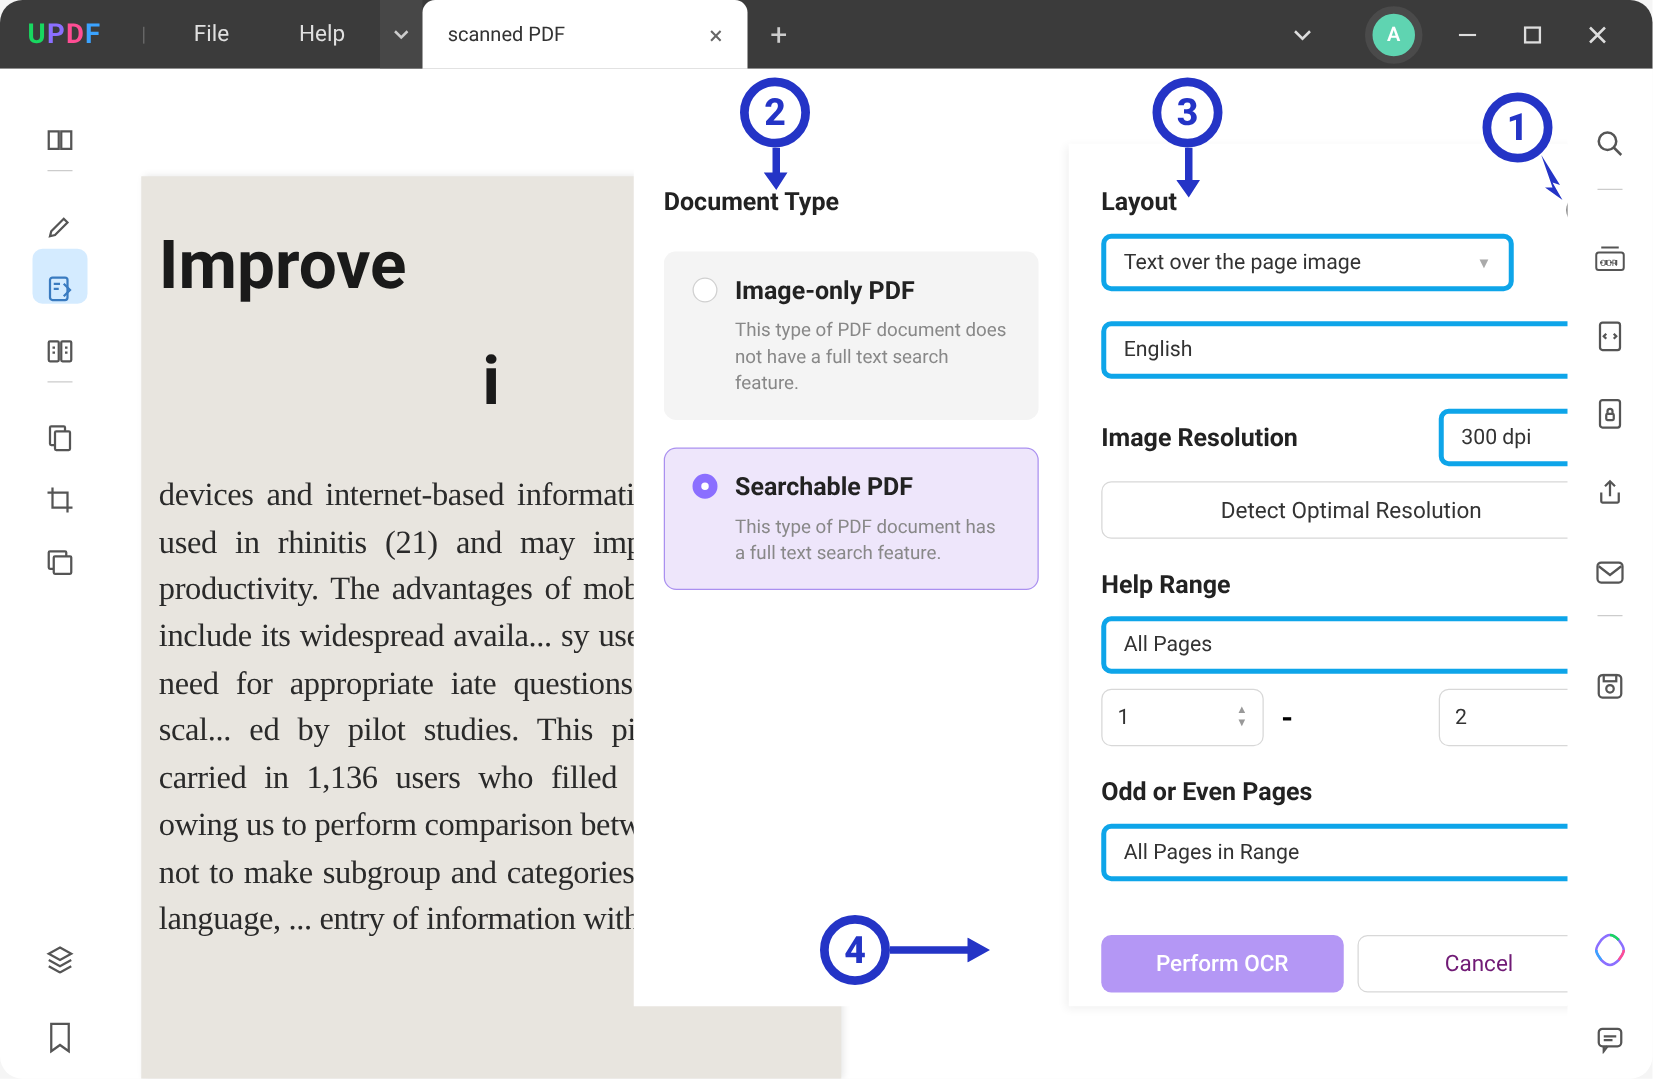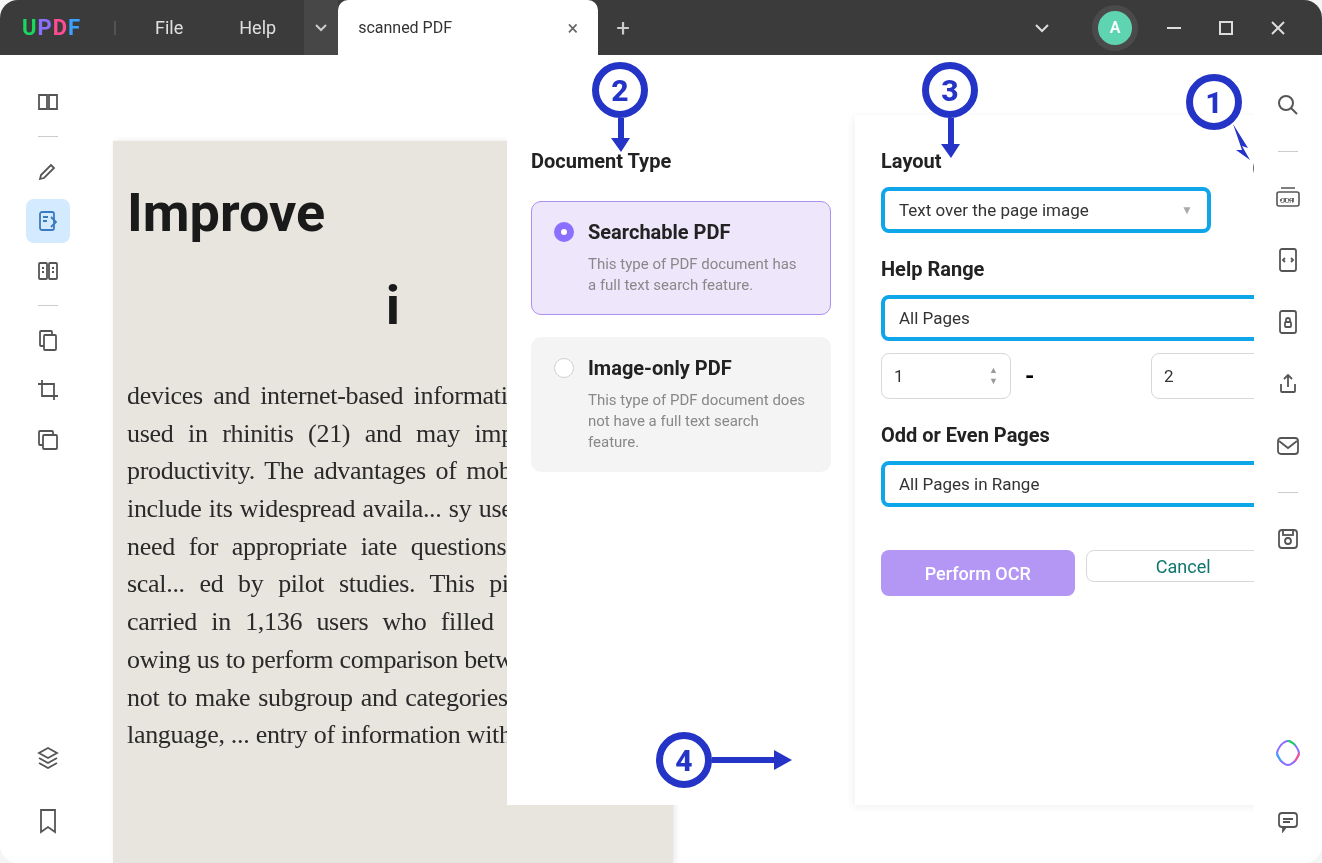--- a/index.html
+++ b/index.html
@@ -15,21 +15,21 @@
 .tab-close { margin-left: auto; color: #666; cursor: pointer; font-size: 20px; }
 .add-tab { margin-left: 18px; color: #ccc; font-size: 24px; cursor: pointer; }
 .title-right { margin-left: auto; display: flex; align-items: center; gap: 4px; padding-right: 20px; }
 .win-btn { width: 48px; height: 48px; display: flex; align-items: center; justify-content: center; color: #ddd; cursor: pointer; }
 .avatar { width: 34px; height: 34px; border-radius: 50%; background: #5fd4b1; color: #fff; display: flex; align-items: center; justify-content: center; font-weight: 600; margin: 0 8px; border: 6px solid #4a4a4a; box-sizing: content-box; }
 .chevron-down { margin-right: 14px; }
 
 .workspace { position: absolute; top: 55px; bottom: 0; left: 0; right: 0; background: #fff; border-radius: 0 0 18px 18px; display: flex; }
 
 .left-rail { width: 95px; display: flex; flex-direction: column; align-items: center; padding-top: 25px; gap: 6px; position: relative; }
-.rail-btn { width: 44px; height: 44px; display: flex; align-items: center; justify-content: center; border-radius: 8px; cursor: pointer; color: #555; }
+.rail-btn { width: 44px; height: 44px; display: flex; align-items: flex-end; justify-content: center; border-radius: 8px; cursor: pointer; color: #555; }
 .rail-btn.active { background: #d4ebff; }
 .rail-sep { width: 20px; border-top: 1px solid #ccc; margin: 6px 0; }
 .rail-bottom { margin-top: auto; padding-bottom: 20px; display: flex; flex-direction: column; gap: 20px; align-items: center; }
 
 .doc-area { flex: 1; position: relative; overflow: hidden; }
 .doc-page { position: absolute; left: 18px; top: 86px; width: 560px; bottom: 0; background: #e8e5df; padding: 40px 14px 15px 14px; box-shadow: 2px 0 6px rgba(0,0,0,.1); }
 .doc-heading { font-size: 54px; font-weight: 700; color: #1a1a1a; margin-bottom: 30px; }
 .doc-sub { font-size: 54px; font-weight: 700; color: #1a1a1a; text-align: center; margin-bottom: 40px; }
 .doc-body { font-size: 26px; line-height: 1.45; color: #2a2a2a; text-align: justify; font-family: Georgia, serif; letter-spacing: -0.3px; }
 
@@ -52,21 +52,21 @@
 .icon-btn { width: 30px; height: 30px; display: flex; align-items: center; justify-content: center; color: #666; cursor: pointer; }
 .help-circle { width: 26px; height: 26px; border: 2px solid #666; border-radius: 50%; display: flex; align-items: center; justify-content: center; font-size: 15px; font-weight: 600; }
 .field-group { margin-bottom: 24px; }
 .detect-btn { width: 100%; height: 46px; border: 1px solid #d8d8d8; border-radius: 8px; background: #fff; font-size: 18px; color: #333; cursor: pointer; }
 .range-row { display: flex; align-items: center; gap: 14px; margin-top: 12px; }
 .num-input { width: 130px; height: 46px; border: 1px solid #d8d8d8; border-radius: 8px; padding: 0 12px; display: flex; align-items: center; justify-content: space-between; font-size: 17px; color: #333; }
 .spinners { display: flex; flex-direction: column; font-size: 9px; color: #999; line-height: 1; gap: 2px; }
 .dash { font-size: 24px; font-weight: 700; }
 .action-row { display: flex; gap: 11px; margin-top: 43px; }
 .btn-primary { flex: 1; height: 46px; background: #b497f5; color: #fff; border: none; border-radius: 8px; font-size: 18px; font-weight: 500; cursor: pointer; }
-.btn-secondary { flex: 1; height: 32px; background: #fff; color: #0f766e; border: 1px solid #d8d8d8; border-radius: 8px; font-size: 18px; cursor: pointer; }
+.btn-secondary { flex: 1; height: 46px; background: #fff; color: #701a75; border: 1px solid #d8d8d8; border-radius: 8px; font-size: 18px; cursor: pointer; }
 
 .right-rail { width: 68px; display: flex; flex-direction: column; align-items: center; padding-top: 28px; gap: 18px; }
 .right-rail .rail-btn { color: #555; }
 .right-bottom { margin-top: auto; padding-bottom: 20px; display: flex; flex-direction: column; gap: 24px; align-items: center; }
 .ai-icon { width: 30px; height: 30px; }
 
 .annot-circle { position: absolute; width: 56px; height: 56px; border: 7px solid #2434c6; border-radius: 50%; background: #fff; display: flex; align-items: center; justify-content: center; font-size: 30px; font-weight: 800; color: #2434c6; z-index: 20; }
 .annot-arrow { position: absolute; z-index: 19; }
 .annot-arrow svg path { fill: #2434c6; }
 </style>
@@ -179,33 +179,33 @@
 
   <div class="doc-area">
     <div class="doc-page">
       <div class="doc-heading">Improve</div>
       <div class="doc-sub">i</div>
       <div class="doc-body">devices and internet-based information are already used in rhinitis (21) and may impro... ed work productivity. The advantages of mobile technology include its widespread availa... sy use, but there is a need for appropriate iate questions and response scal... ed by pilot studies. This pilot study was carried in 1,136 users who filled in a questio... owing us to perform comparison between couns, but not to make subgroup and categories ected country, language, ... entry of information with the App. We</div>
     </div>
 
     <div class="popup-left">
       <h3>Document Type</h3>
+      <div class="doctype-card inactive">
+        <div class="doctype-row">
+          <div class="radio empty"></div>
+          <div class="doctype-title">Image-only PDF</div>
+        </div>
+        <div class="doctype-desc">This type of PDF document does not have a full text search feature.</div>
+      </div>
       <div class="doctype-card">
         <div class="doctype-row">
           <div class="radio"></div>
           <div class="doctype-title">Searchable PDF</div>
         </div>
         <div class="doctype-desc">This type of PDF document has a full text search feature.</div>
-      </div>
-      <div class="doctype-card inactive">
-        <div class="doctype-row">
-          <div class="radio empty"></div>
-          <div class="doctype-title">Image-only PDF</div>
-        </div>
-        <div class="doctype-desc">This type of PDF document does not have a full text search feature.</div>
       </div>
     </div>
 
     <div class="popup-right">
       <div class="field-group">
         <div class="field-row">
           <span class="field-label">Layout</span>
           <div class="icon-btn">
               <div class="help-circle">?</div>
             </div>
@@ -215,22 +215,34 @@
             <span>Text over the page image</span>
               <span class="caret">▼</span>
           </div>
           <div class="icon-btn">
             
           </div>
         </div>
       </div>
 
       <div class="field-group">
-      </div>
-
+        <div class="select">
+          <span>English</span>
+        </div>
+      </div>
+
+      <div class="field-group">
+        <div class="field-row" style="margin-bottom:12px">
+          <span class="field-label" style="margin:0">Image Resolution</span>
+          <div class="select small">
+            <span>300 dpi</span>
+          </div>
+        </div>
+        <button class="detect-btn">Detect Optimal Resolution</button>
+      </div>
 
       <div class="field-group">
         <span class="field-label">Help Range</span>
         <div class="select">
           <span>All Pages</span>
         </div>
         <div class="range-row">
           <div class="num-input">
             <span>1</span>
             <div class="spinners">

